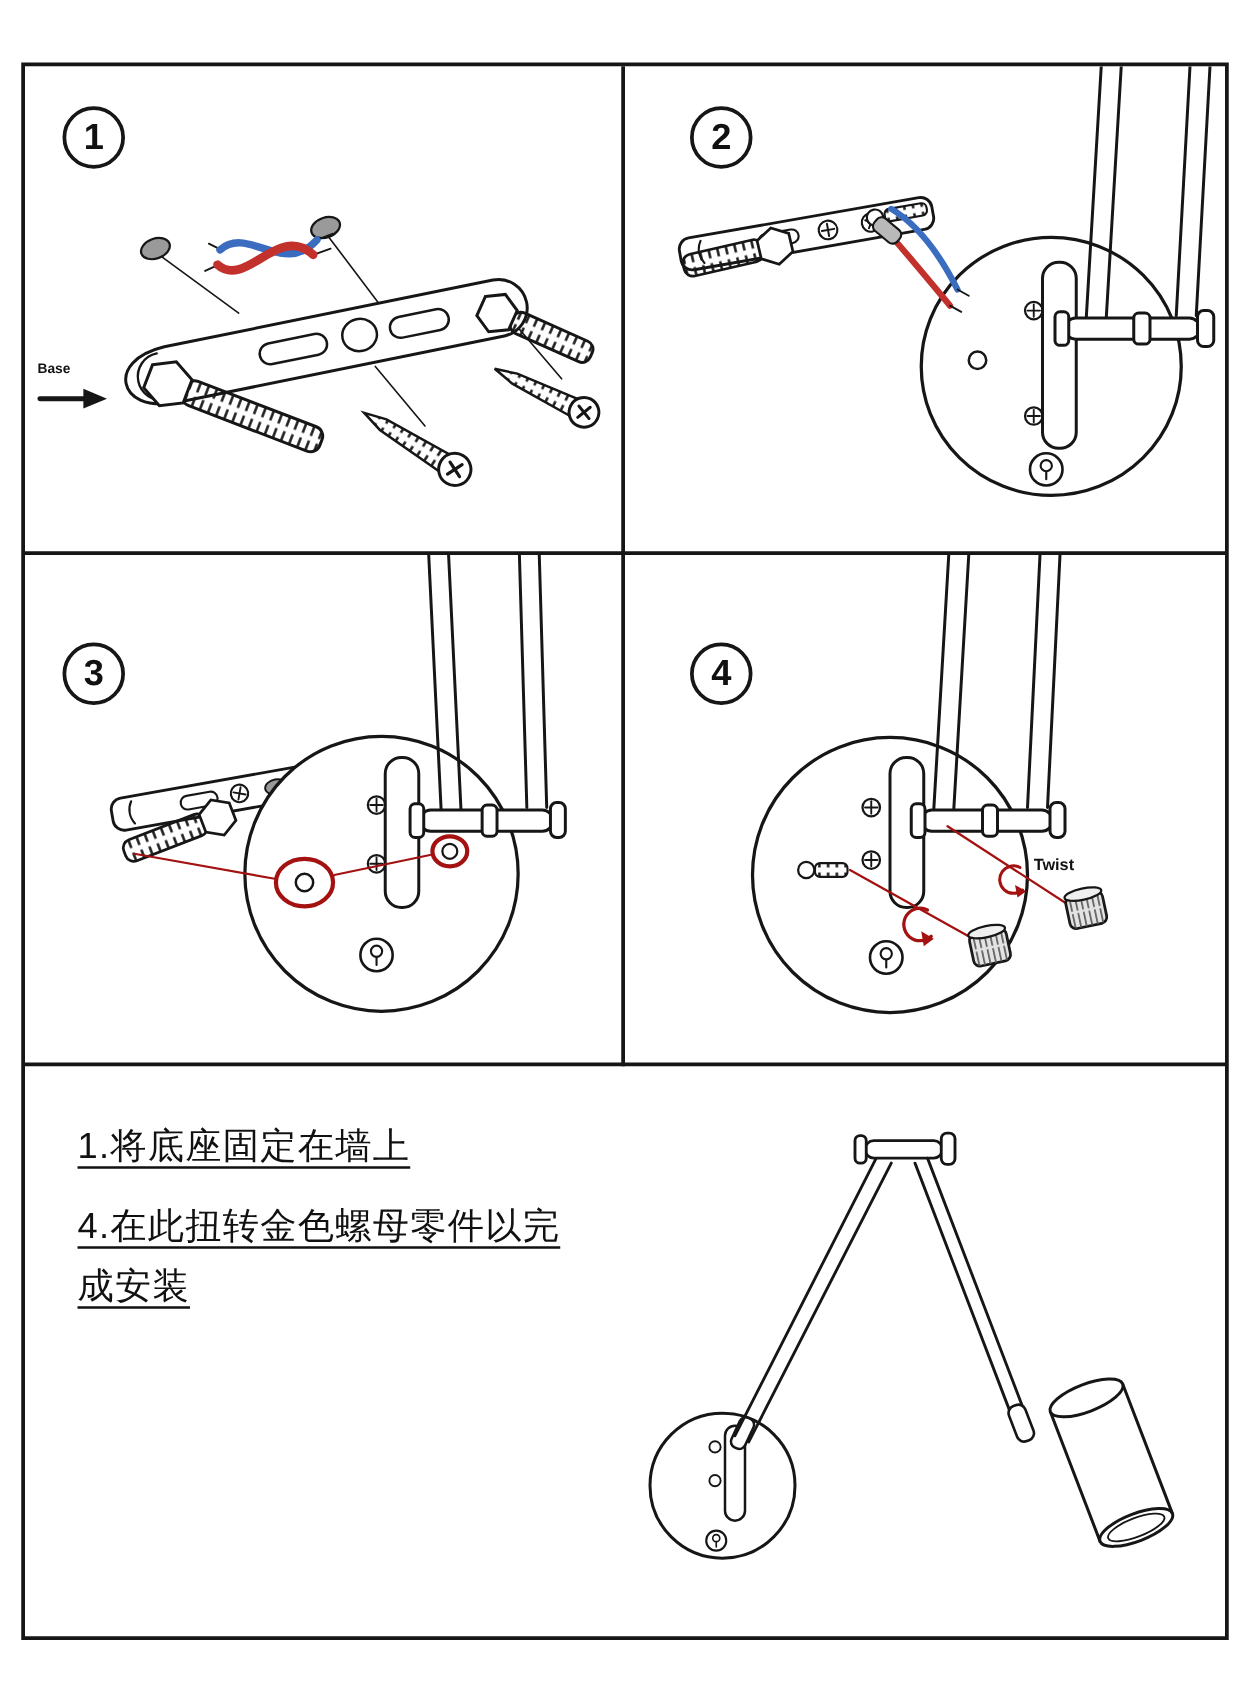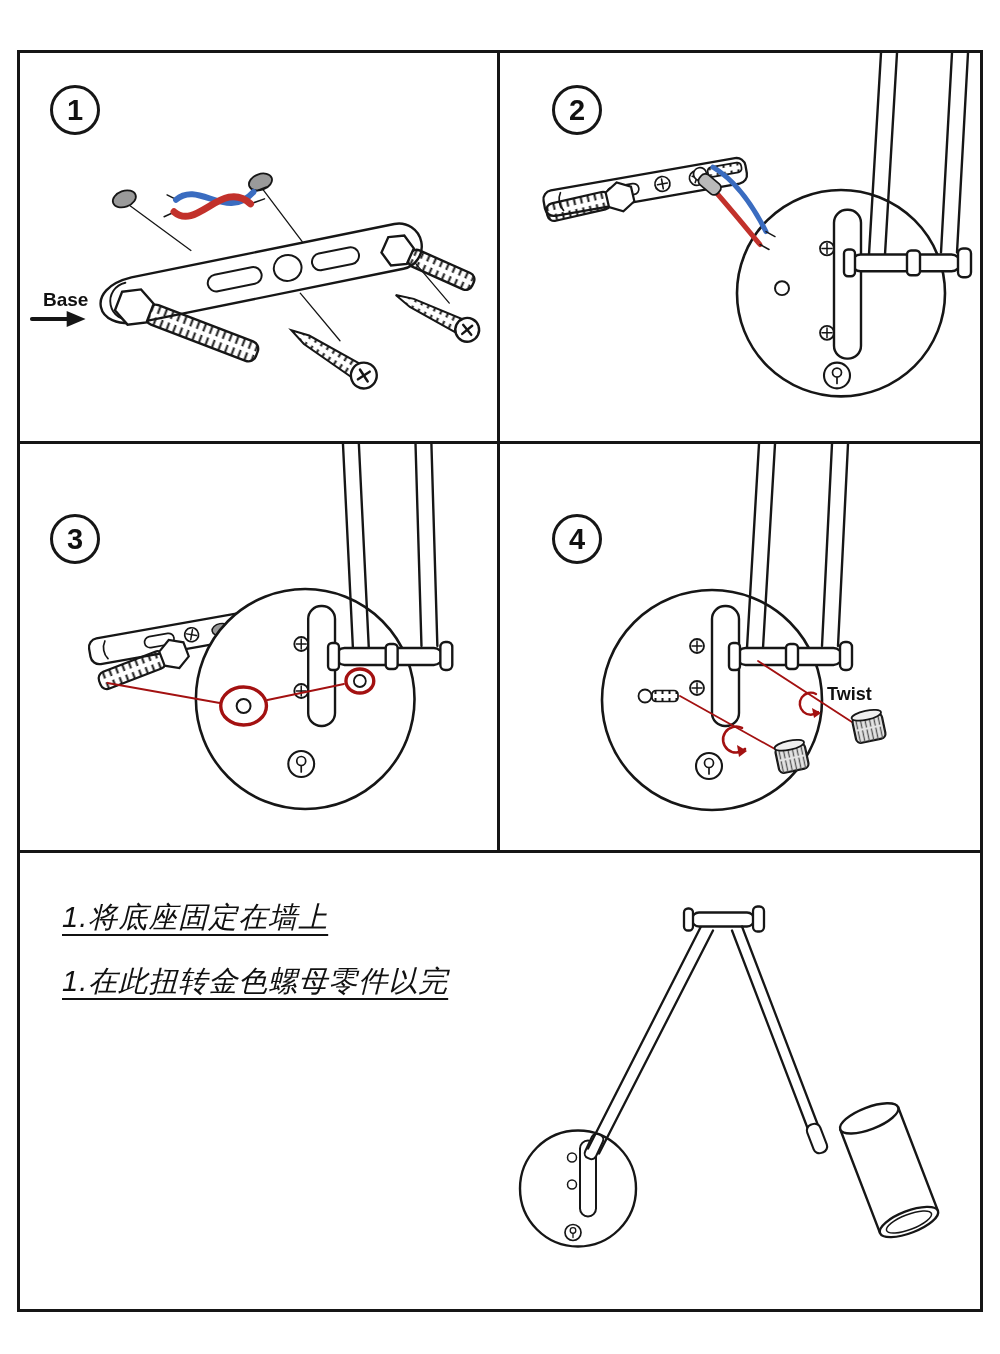--- a/index.html
+++ b/index.html
@@ -9,30 +9,30 @@
   }
   .sheet {
     position:absolute; left:17px; top:50px; width:966px; height:1262px;
     border:3px solid #161616; box-sizing:border-box;
     display:grid; grid-template-columns:1fr 1fr; grid-template-rows:391px 409px auto;
     background:#fff;
   }
   .cell { position:relative; box-sizing:border-box; overflow:hidden; }
   .cell.bl { border-right:3px solid #161616; }
   .cell.bb { border-bottom:3px solid #161616; }
-  .cell.bottom { grid-column:1 / span 2;font-style:italic; }
+  .cell.bottom { grid-column:1 / span 2; }
   .cell svg { position:absolute; inset:0; width:100%; height:100%; display:block; }
   .badge {
     position:absolute; width:44px; height:44px; border:3.5px solid #161616; border-radius:50%;
     display:flex; align-items:center; justify-content:center;
     font-size:29px; font-weight:700; background:#fff; z-index:4;
   }
   .anno { position:absolute; font-weight:700; z-index:4; white-space:nowrap; }
-  .anno.base { left:23px; top:236px; font-size:19px; }
-  .anno.twist { left:327px; top:240px; font-size:18px; }
+  .anno.base { left:10px; top:236px; font-size:11px; }
+  .anno.twist { left:327px; top:240px; font-size:13px; }
   .bottom-text { position:absolute; left:42px; top:44px; z-index:4; }
   .instr { margin-bottom:24px; }
   .iline {
     font-size:29px; line-height:40px; margin-bottom:8px; letter-spacing:1px;
     text-decoration:underline; text-decoration-thickness:2px; text-underline-offset:7px;
     white-space:nowrap;
   }
 </style>
 </head>
 <body>
@@ -328,21 +328,22 @@
       </g>
     </svg>
   </div>
 
   <div class="cell bottom">
     <div class="bottom-text">
       <div class="instr">
         <div class="iline">1.将底座固定在墙上</div>
       </div>
       <div class="instr">
-        <div class="iline">1.在此扭转金色螺母零件以完</div>
+        <div class="iline">4.在此扭转金色螺母零件以完</div>
+        <div class="iline">成安装</div>
       </div>
     </div>
     <svg style="left:auto; right:0; width:510px;" viewBox="0 0 510 453" preserveAspectRatio="xMidYMid meet">
       <g stroke="#161616" fill="none" stroke-width="2.3" stroke-linecap="round">
         <g>
           <circle cx="108" cy="334" r="58" fill="#fff" stroke-width="2.4"></circle>
           <rect x="110" y="286" width="16" height="76" rx="8" fill="#fff" stroke-width="2"></rect>
           <circle cx="102" cy="303" r="4.5" stroke-width="1.5"></circle>
           <circle cx="102" cy="330" r="4.5" stroke-width="1.5"></circle>
           <circle cx="103" cy="378" r="8" stroke-width="1.7"></circle>

